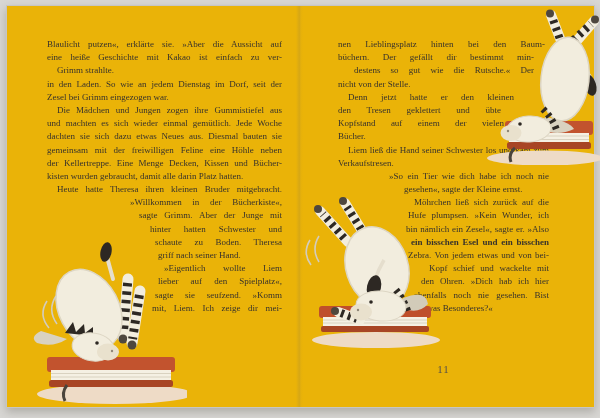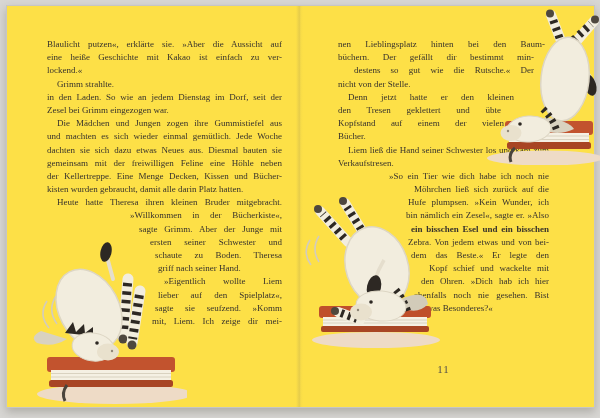--- a/index.html
+++ b/index.html
@@ -6,21 +6,21 @@
   html,body{margin:0;padding:0;}
   body{
     width:600px;height:418px;
     background:#d8d7d4;
     font-family:"Liberation Serif","DejaVu Serif",serif;
     position:relative;overflow:hidden;
   }
   .photo{position:absolute;inset:0;background:#d8d7d4;}
   .spread{
     position:absolute;left:6px;top:5px;width:587px;height:401px;
-    background:#fde047;
+    background:#eab308;
     border:1px solid #c7c6c2;
     box-shadow:0 4px 9px rgba(70,62,50,.28);
   }
   .gutter{
     position:absolute;left:289px;top:0;width:7px;height:100%;
     background:linear-gradient(90deg,rgba(110,104,92,0) 0%,rgba(110,104,92,.16) 48%,rgba(110,104,92,.04) 70%,rgba(110,104,92,0) 100%);
     pointer-events:none;
   }
   .tb{position:absolute;color:#37322c;font-size:9px;}
   .ln{
@@ -39,60 +39,59 @@
 </style>
 </head>
 <body>
 
 <div class="photo">
   <div class="spread">
 
     <div class="tb" id="lp">
         <div class="ln j" style="margin-left: 0px; margin-right: 0px;">Blaulicht putzen«, erklärte sie. »Aber die Aussicht auf</div>
         <div class="ln j" style="margin-left: 0px; margin-right: 0px;">eine heiße Geschichte mit Kakao ist einfach zu ver-</div>
-        <div class="ln" style="margin-left: 0px; margin-right: 0px;">lockend.«</div>
         <div class="ln" style="margin-left: 10px; margin-right: 0px;">Grimm strahlte.</div>
         <div class="ln j" style="margin-left: 0px; margin-right: 0px;">in den Laden. So wie an jedem Dienstag im Dorf, seit der</div>
         <div class="ln" style="margin-left: 0px; margin-right: 0px;">Zesel bei Grimm eingezogen war.</div>
         <div class="ln j" style="margin-left: 10px; margin-right: 0px;">Die Mädchen und Jungen zogen ihre Gummistiefel aus</div>
         <div class="ln j" style="margin-left: 0px; margin-right: 0px;">und machten es sich wieder einmal gemütlich. Jede Woche</div>
         <div class="ln j" style="margin-left: 0px; margin-right: 0px;">dachten sie sich dazu etwas Neues aus. Diesmal bauten sie</div>
         <div class="ln j" style="margin-left: 0px; margin-right: 0px;">gemeinsam mit der freiwilligen Feline eine Höhle neben</div>
         <div class="ln j" style="margin-left: 0px; margin-right: 0px;">der Kellertreppe. Eine Menge Decken, Kissen und Bücher-</div>
         <div class="ln" style="margin-left: 0px; margin-right: 0px;">kisten wurden gebraucht, damit alle darin Platz hatten.</div>
         <div class="ln j" style="margin-left: 10px; margin-right: 0px;">Heute hatte Theresa ihren kleinen Bruder mitgebracht.</div>
         <div class="ln j" style="margin-left: 83px; margin-right: 0px;">»Willkommen in der Bücherkiste«,</div>
         <div class="ln j" style="margin-left: 92px; margin-right: 0px;">sagte Grimm. Aber der Junge mit</div>
-        <div class="ln j" style="margin-left: 103px; margin-right: 0px;">ersten seiner Schwester und</div>
+        <div class="ln j" style="margin-left: 103px; margin-right: 0px;">hinter hatten Schwester und</div>
         <div class="ln j" style="margin-left: 108px; margin-right: 0px;">schaute zu Boden. Theresa</div>
         <div class="ln" style="margin-left: 111px; margin-right: 0px;">griff nach seiner Hand.</div>
         <div class="ln j" style="margin-left: 117px; margin-right: 0px;">»Eigentlich wollte Liem</div>
         <div class="ln j" style="margin-left: 111px; margin-right: 0px;">lieber auf den Spielplatz«,</div>
         <div class="ln j" style="margin-left: 108px; margin-right: 0px;">sagte sie seufzend. »Komm</div>
         <div class="ln j" style="margin-left: 105px; margin-right: 0px; font-family: Liberation Serif, serif;">mit, Liem. Ich zeige dir mei-</div>
       </div>
 
     <div class="tb" id="rp">
         <div class="ln j" style="margin-left: 0px; margin-right: 4px;">nen Lieblingsplatz hinten bei den Baum-</div>
         <div class="ln j" style="margin-left: 0px; margin-right: 15px;">büchern. Der gefällt dir bestimmt min-</div>
         <div class="ln j" style="margin-left: 16px; margin-right: 15px;">destens so gut wie die Rutsche.« Der</div>
         <div class="ln" style="margin-left: 0px; margin-right: 0px;">nicht von der Stelle.</div>
         <div class="ln j" style="margin-left: 10px; margin-right: 35px;">Denn jetzt hatte er den kleinen</div>
         <div class="ln j" style="margin-left: 0px; margin-right: 48px;">den Tresen geklettert und übte</div>
         <div class="ln j" style="margin-left: 0px; margin-right: 45px;">Kopfstand auf einem der vielen</div>
         <div class="ln" style="margin-left: 0px; margin-right: 0px;">Bücher.</div>
         <div class="ln j" style="margin-left: 10px; margin-right: 0px;">Liem ließ die Hand seiner Schwester los und kam zum</div>
         <div class="ln" style="margin-left: 0px; margin-right: 0px;">Verkaufstresen.</div>
         <div class="ln j" style="margin-left: 51px; margin-right: 0px;">»So ein Tier wie dich habe ich noch nie</div>
+        <div class="ln" style="margin-left: 66px; margin-right: 0px;">gesehen«, sagte der Kleine ernst.</div>
         <div class="ln j" style="margin-left: 76px; margin-right: 0px;">Möhrchen ließ sich zurück auf die</div>
         <div class="ln j" style="margin-left: 70px; margin-right: 0px;">Hufe plumpsen. »Kein Wunder, ich</div>
         <div class="ln j" style="margin-left: 68px; margin-right: 0px;">bin nämlich ein Zesel«, sagte er. »Also</div>
         <div class="ln j" style="margin-left: 73px; margin-right: 0px; font-weight: bold;">ein bisschen Esel und ein bisschen</div>
         <div class="ln j" style="margin-left: 70px; margin-right: 0px;">Zebra. Von jedem etwas und von bei-</div>
-        <div class="ln j" style="margin-left: 73px; margin-right: 0px;">dem das Beste.« Er legte den</div>
         <div class="ln j" style="margin-left: 91px; margin-right: 0px;">Kopf schief und wackelte mit</div>
         <div class="ln j" style="margin-left: 83px; margin-right: 0px;">den Ohren. »Dich hab ich hier</div>
         <div class="ln j" style="margin-left: 76px; margin-right: 0px;">ebenfalls noch nie gesehen. Bist</div>
         <div class="ln" style="margin-left: 58px; margin-right: 0px;">du auch was Besonderes?«</div>
       </div>
 
     <div class="pagenum">11</div>
 
     <figure style="left:20px;top:233px;">
       <svg width="160" height="172" viewBox="0 0 160 172">

